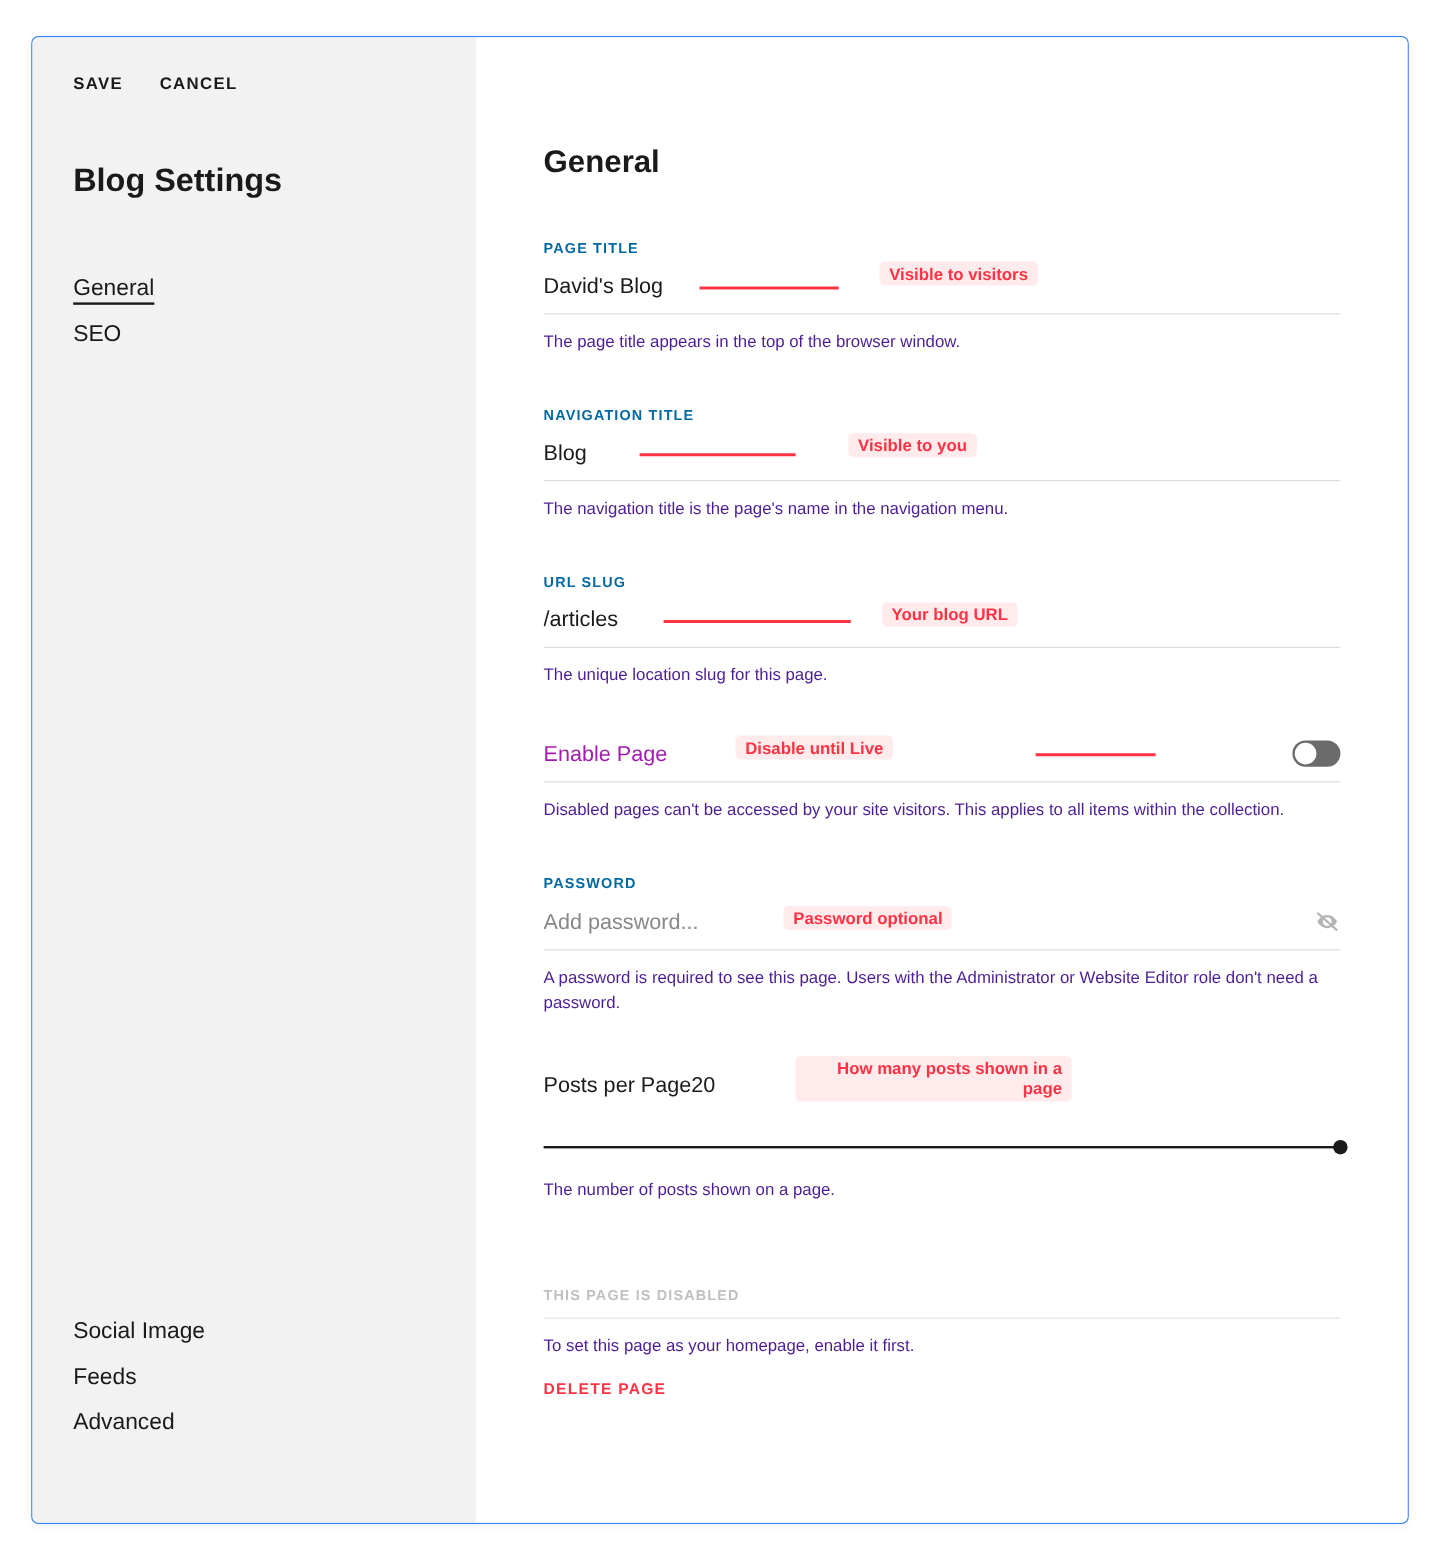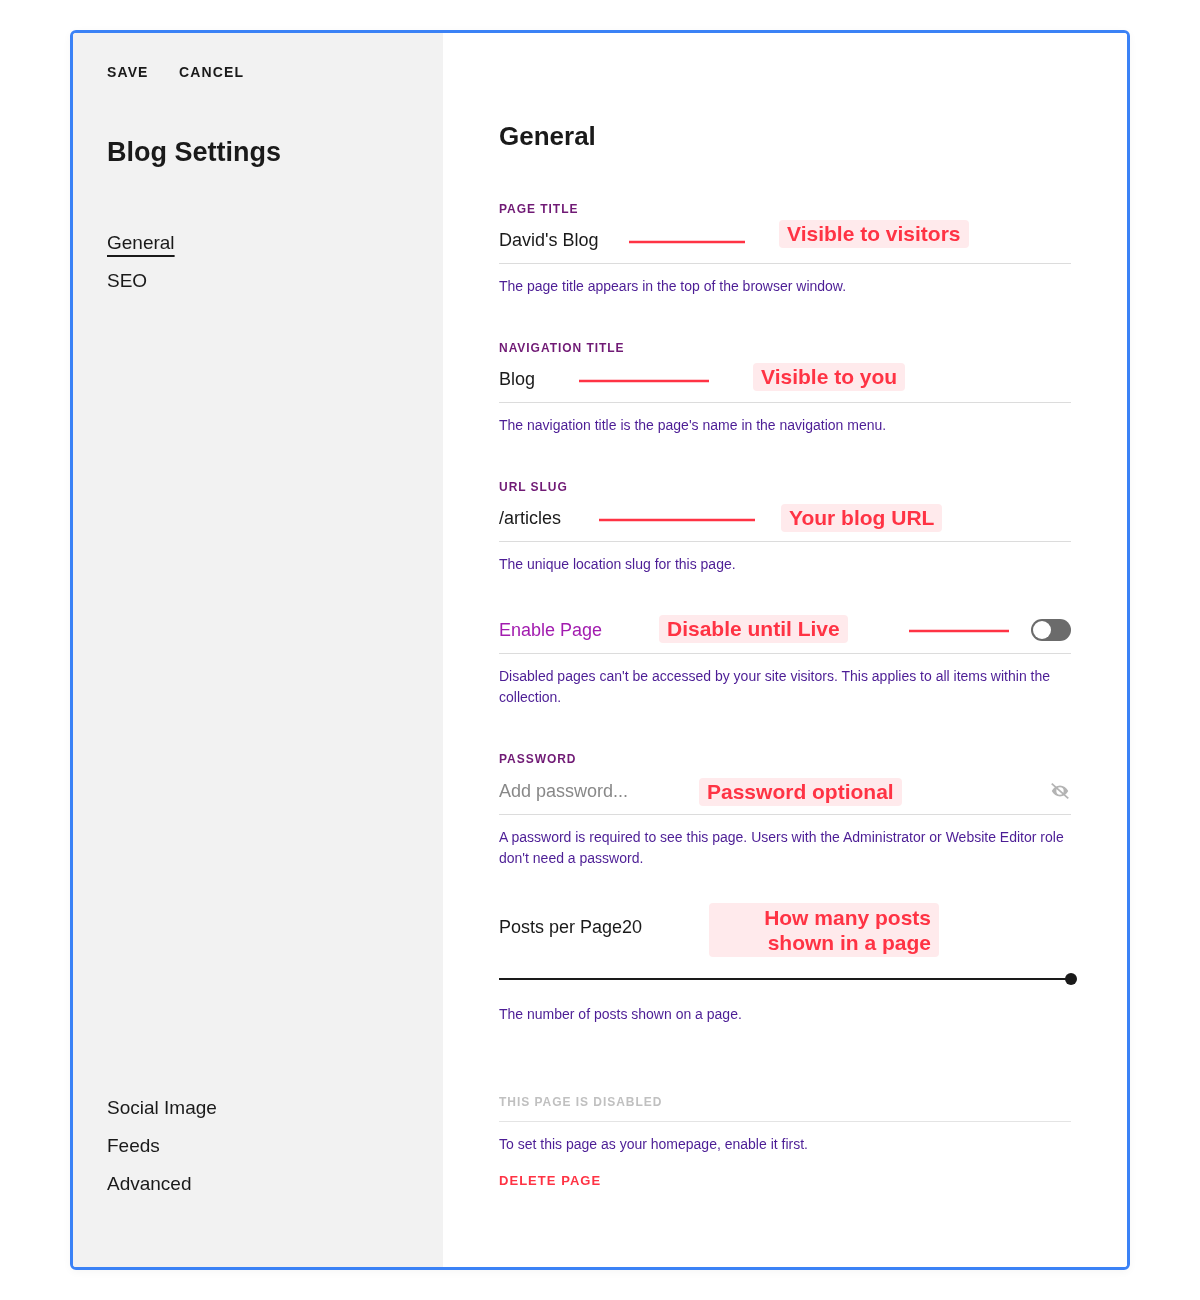--- a/index.html
+++ b/index.html
@@ -6,22 +6,22 @@
   html, body { height: 100%; }
   body {
     font-family: -apple-system, BlinkMacSystemFont, "Segoe UI", Helvetica, Arial, sans-serif;
     background: #fff;
     display: flex;
     justify-content: center;
     padding: 30px 0;
     color: #1a1a1a;
   }
   .window {
-    width: 1060px;
-    border: 3px solid #3b82f6;
+    width: 1148px;
+    border: 1px solid #3b82f6;
     border-radius: 6px;
     box-shadow: 0 2px 8px rgba(0,0,0,0.04);
     display: flex;
     overflow: hidden;
     min-height: 1120px;
     position: relative;
   }
   
   .sidebar {
     width: 370px;
@@ -65,21 +65,21 @@
   .main h2 {
     font-size: 26px;
     font-weight: 700;
     margin-bottom: 50px;
   }
   .section { margin-bottom: 44px; position: relative; }
   .field-label {
     font-size: 12px;
     font-weight: 600;
     letter-spacing: 0.08em;
-    color: #701a75;
+    color: #0369a1;
     text-transform: uppercase;
     margin-bottom: 14px;
   }
   .field-row {
     display: flex;
     align-items: center;
     justify-content: space-between;
     border-bottom: 1px solid #dcdcdc;
     padding-bottom: 12px;
     min-height: 34px;
@@ -167,21 +167,21 @@
     font-weight: 700;
     letter-spacing: 0.08em;
     color: #ff3344;
     margin-top: 18px;
     display: inline-block;
     cursor: pointer;
   }
   
   .anno {
     position: absolute;
-    font-size: 21px;
+    font-size: 14px;
     font-weight: 700;
     color: #ff3344;
     background: #ffeaec;
     padding: 2px 8px;
     border-radius: 4px;
     white-space: nowrap;
     pointer-events: none;
   }
   .anno.two-line { white-space: normal; text-align: right; line-height: 1.2; }
   .anno-line {

